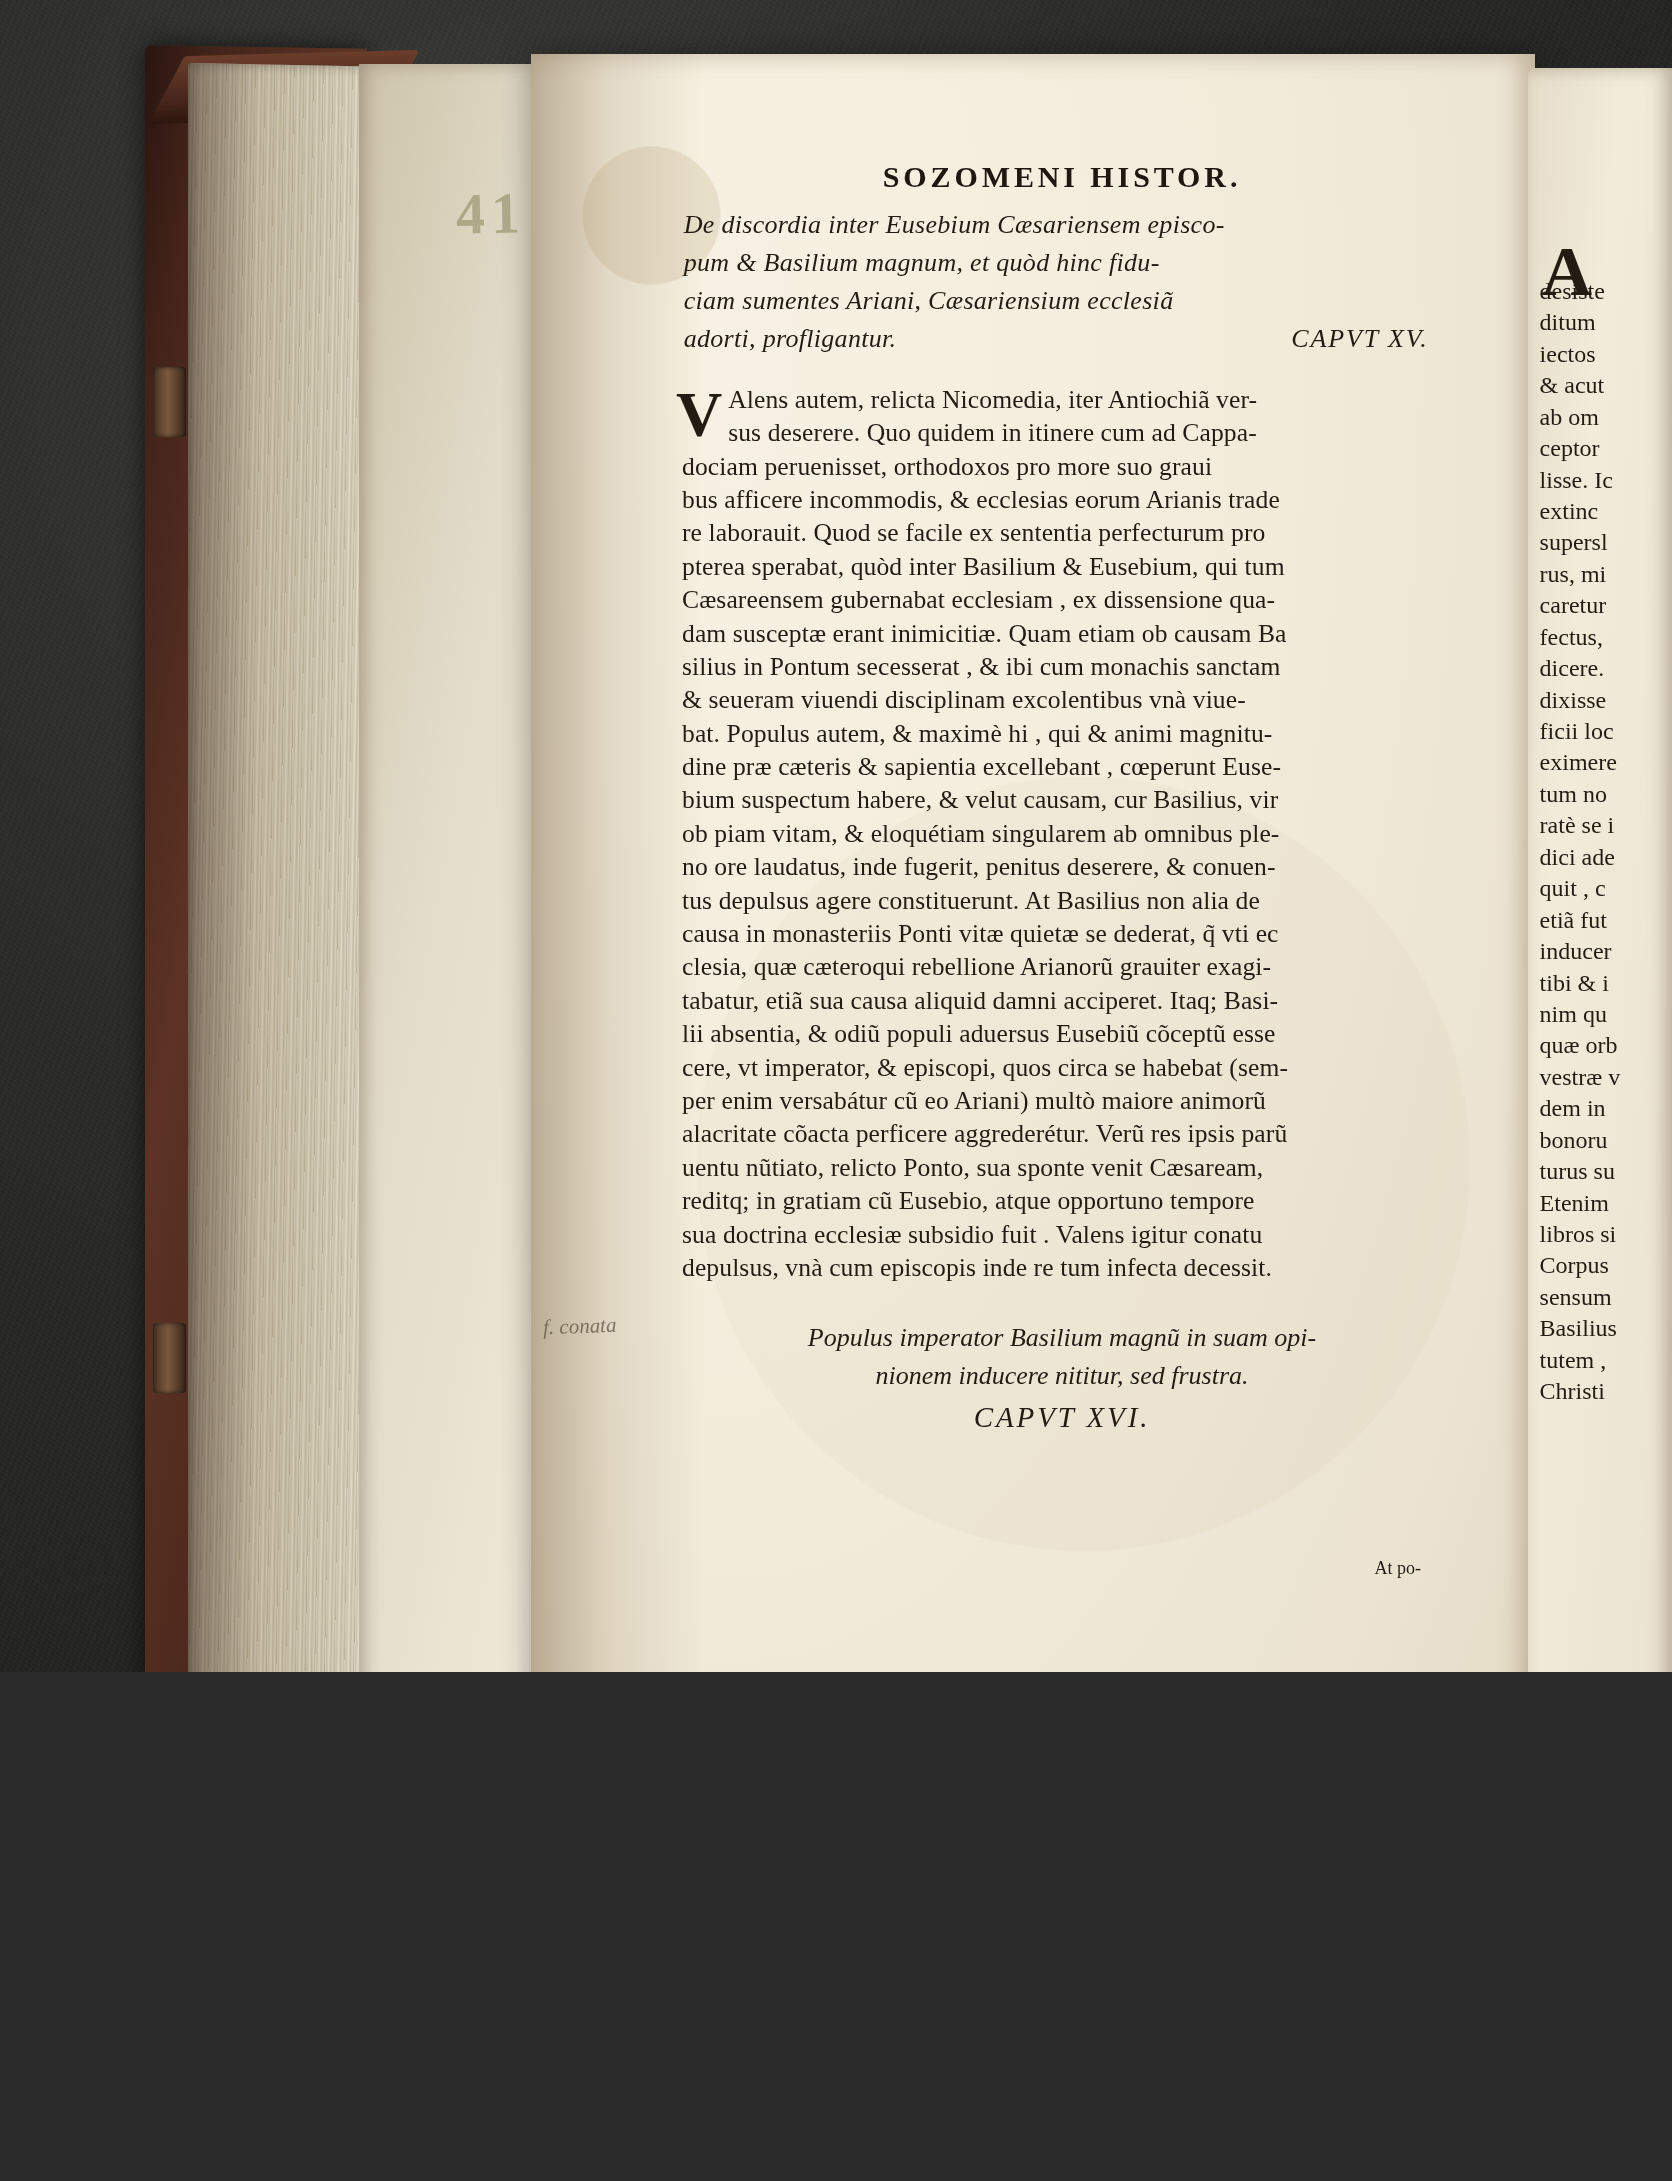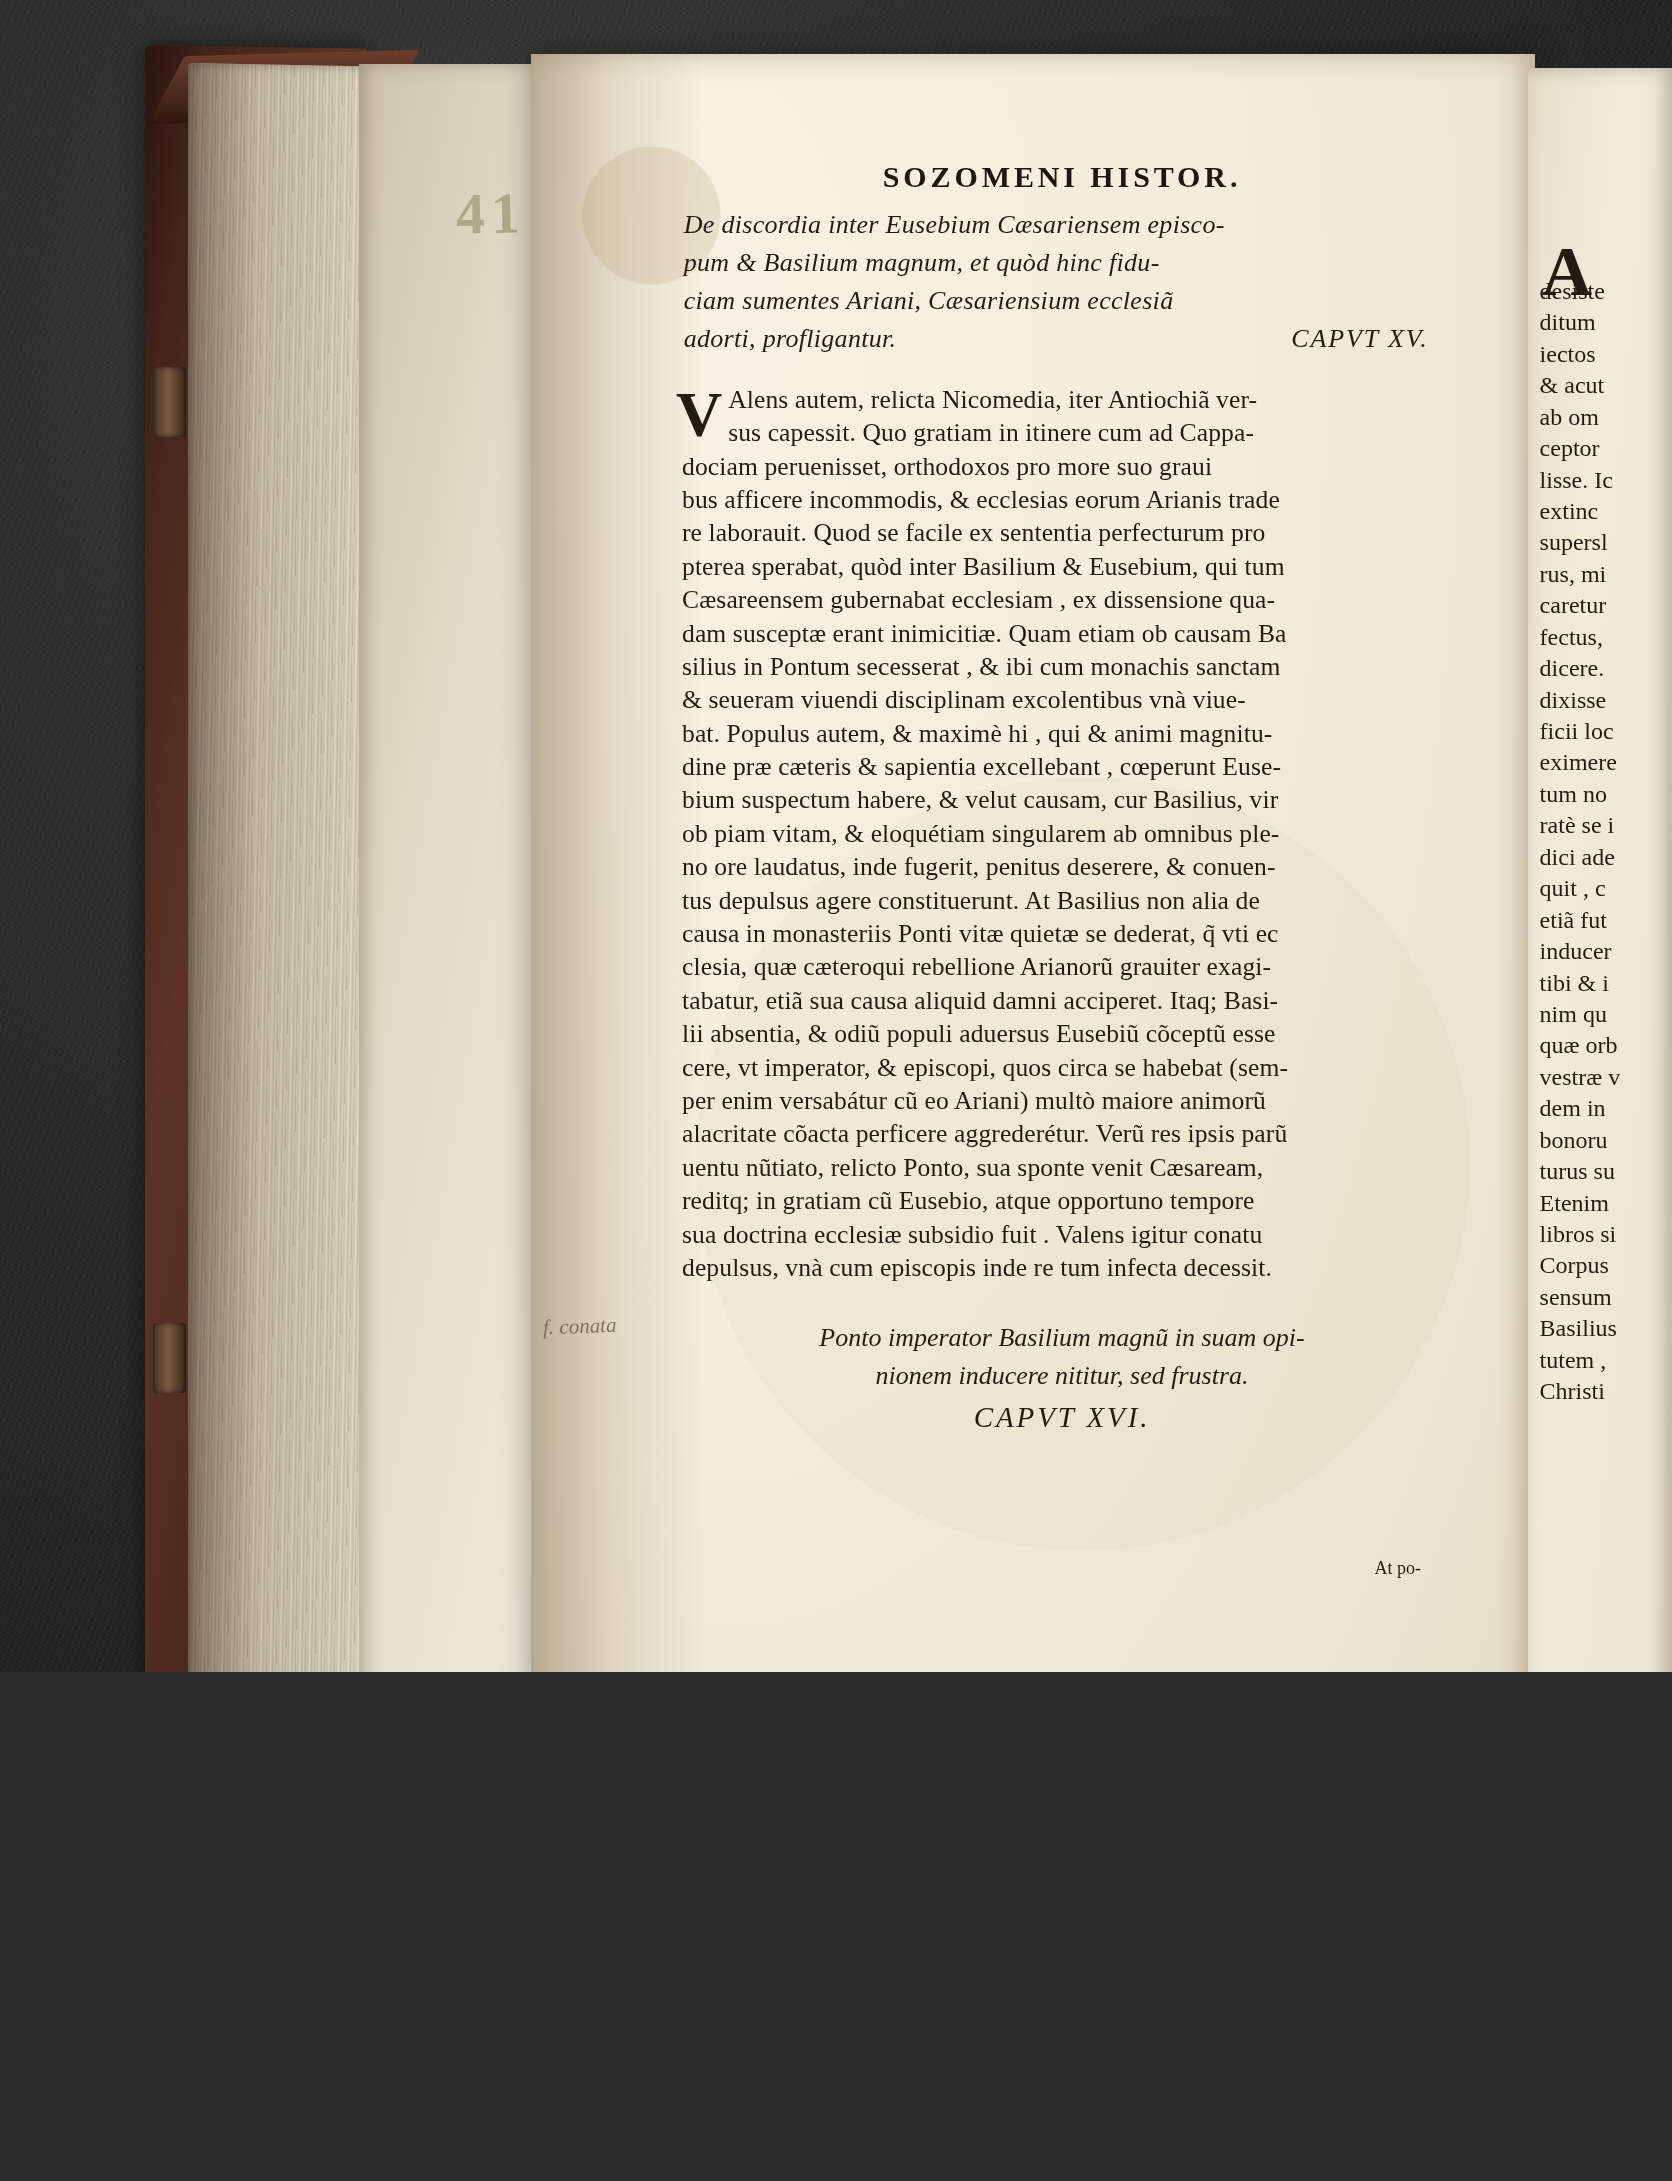--- a/index.html
+++ b/index.html
@@ -322,21 +322,21 @@
           <span class="caput-line">ciam sumentes Ariani, Cæsariensium ecclesiã</span>
           <span class="caput-tail">
             <span>adorti, profligantur.</span>
             <span class="cap-label">CAPVT XV.</span>
           </span>
         </div>
 
         <div class="body-par">
           <span class="dropcap">V</span>
           <span class="line">Alens autem, relicta Nicomedia, iter Antiochiã ver-</span>
-          <span class="line">sus capessit. Quo gratiam in itinere cum ad  Cappa-</span>
+          <span class="line">sus deserere. Quo quidem in itinere cum ad  Cappa-</span>
           <span class="line">dociam peruenisset, orthodoxos  pro more suo graui</span>
           <span class="line">bus afficere incommodis,  &amp; ecclesias eorum Arianis trade</span>
           <span class="line">re laborauit.  Quod se facile ex sententia perfecturum pro</span>
           <span class="line">pterea sperabat, quòd inter Basilium &amp; Eusebium, qui tum</span>
           <span class="line">Cæsareensem  gubernabat  ecclesiam , ex dissensione qua-</span>
           <span class="line">dam susceptæ erant inimicitiæ. Quam etiam ob causam Ba</span>
           <span class="line">silius in Pontum secesserat , &amp; ibi cum monachis sanctam</span>
           <span class="line">&amp; seueram viuendi disciplinam  excolentibus  vnà viue-</span>
           <span class="line">bat. Populus autem, &amp; maximè hi , qui &amp; animi magnitu-</span>
           <span class="line">dine præ cæteris &amp; sapientia excellebant , cœperunt Euse-</span>
@@ -351,21 +351,21 @@
           <span class="line">cere, vt imperator, &amp; episcopi,  quos circa se habebat (sem-</span>
           <span class="line">per enim versabátur cũ eo Ariani) multò maiore animorũ</span>
           <span class="line">alacritate cõacta perficere aggrederétur. Verũ res ipsis parũ</span>
           <span class="line">uentu nũtiato, relicto Ponto,  sua sponte  venit Cæsaream,</span>
           <span class="line">reditq; in gratiam cũ Eusebio,  atque opportuno tempore</span>
           <span class="line">sua doctrina  ecclesiæ subsidio fuit . Valens igitur conatu</span>
           <span class="line">depulsus, vnà cum episcopis inde re tum infecta decessit.</span>
         </div>
 
         <div class="second-summary">
-          <span class="ln">Ponto imperator Basilium magnũ in suam opi-</span>
+          <span class="ln">Populus imperator Basilium magnũ in suam opi-</span>
           <span class="ln">nionem inducere nititur, sed frustra.</span>
         </div>
 
         <div class="caput-xvi">CAPVT  XVI.</div>
 
         <div class="catchword">At po-</div>
       </div>
     </div>
 
     <div id="next-leaf">

